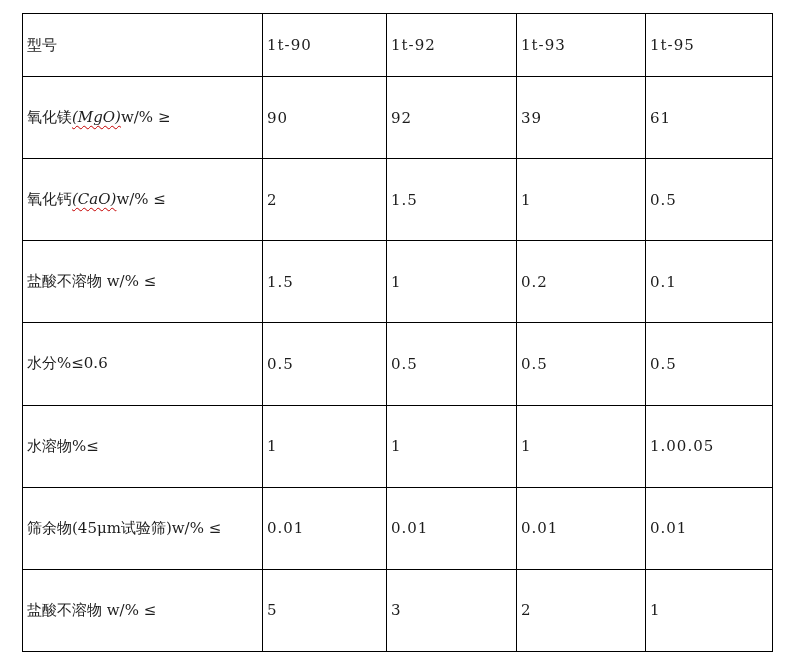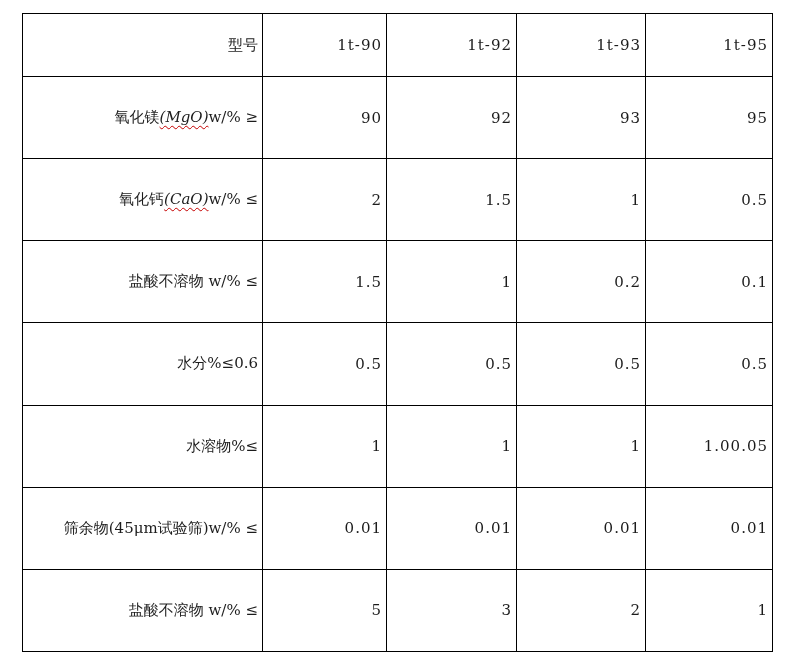--- a/index.html
+++ b/index.html
@@ -16,21 +16,21 @@
     width: 750px; height: 639px;
   }
   table.spec {
     border-collapse: collapse;
     table-layout: fixed;
     width: 750px;
     height: 639px;
   }
   table.spec th, table.spec td {
     border: 1px solid #000000;
-    text-align: right;
+    text-align: left;
     vertical-align: middle;
     font-weight: normal;
     font-size: 15px;
     padding: 0 4px;
     overflow: hidden;
     white-space: nowrap;
   }
   tr.hdr  { height: 63px; }
   tr.row  { height: 64px; }
   td.val, th.model-col {
@@ -64,22 +64,22 @@
         <th class="model-col">1t-92</th>
         <th class="model-col">1t-93</th>
         <th class="model-col">1t-95</th>
       </tr>
     </thead>
     <tbody>
       <tr class="row">
         <td class="lbl"><span>氧化镁</span><span class="sq">(MgO)</span><span>w/% ≥</span></td>
         <td class="val">90</td>
         <td class="val">92</td>
-        <td class="val">93</td>
-        <td class="val">95</td>
+        <td class="val">39</td>
+        <td class="val">61</td>
       </tr>
       <tr class="row">
         <td class="lbl"><span>氧化钙</span><span class="sq">(CaO)</span><span>w/% ≤</span></td>
         <td class="val">2</td>
         <td class="val">1.5</td>
         <td class="val">1</td>
         <td class="val">0.5</td>
       </tr>
       <tr class="row">
         <td class="lbl">盐酸不溶物 w/% ≤</td>

